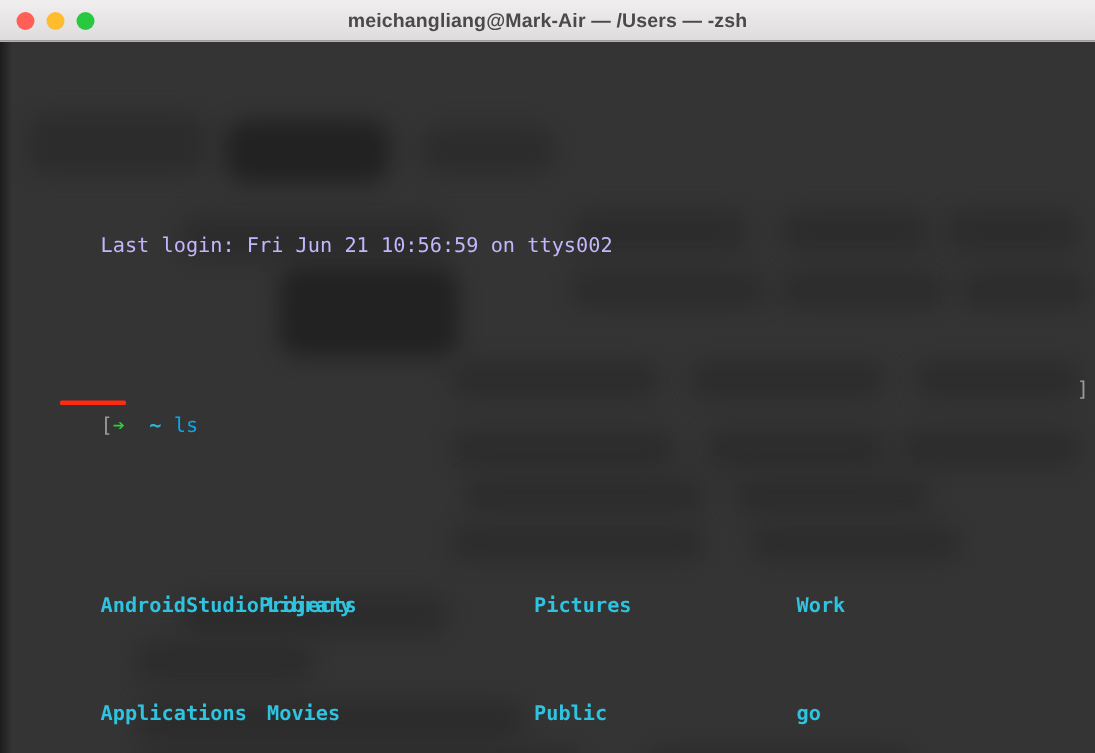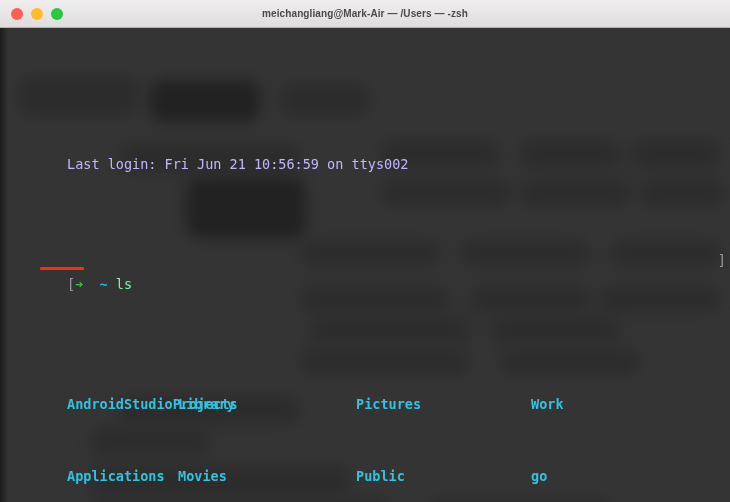--- a/index.html
+++ b/index.html
@@ -42,21 +42,21 @@
   }
   .light.close   { background: #ff5f57; }
   .light.min     { background: #ffbd2e; }
   .light.zoom    { background: #28c840; }
 
   .title-text {
     position: absolute;
     left: 0; right: 0;
     text-align: center;
     font-family: "Liberation Sans", sans-serif;
-    font-size: 10px;
+    font-size: 13px;
     font-weight: bold;
     color: #4a4a4a;
     letter-spacing: 0.1px;
     pointer-events: none;
   }
 
   
   .terminal {
     position: relative;
     width: 730px;
@@ -103,21 +103,21 @@
   .rbracket {
     position: absolute;
     right: 4px;
     top: 0;
     color: #9a9a9a;
   }
 
   .lbracket { color: #9a9a9a; }
   .arrow    { color: #2ecc40; font-weight: bold; }
   .cwd      { color: #29b6d8; font-weight: bold; }
-  .cmd      { color: #86efac; }
+  .cmd      { color: #0ea5e9; }
   .dir      { color: #2fc3e0; font-weight: bold; }
   .plain    { color: #c4b5fd; }
 
   .underline {
     position: absolute;
     height: 3px;
     background: #ff2a12;
     border-radius: 1px;
   }
 </style>

